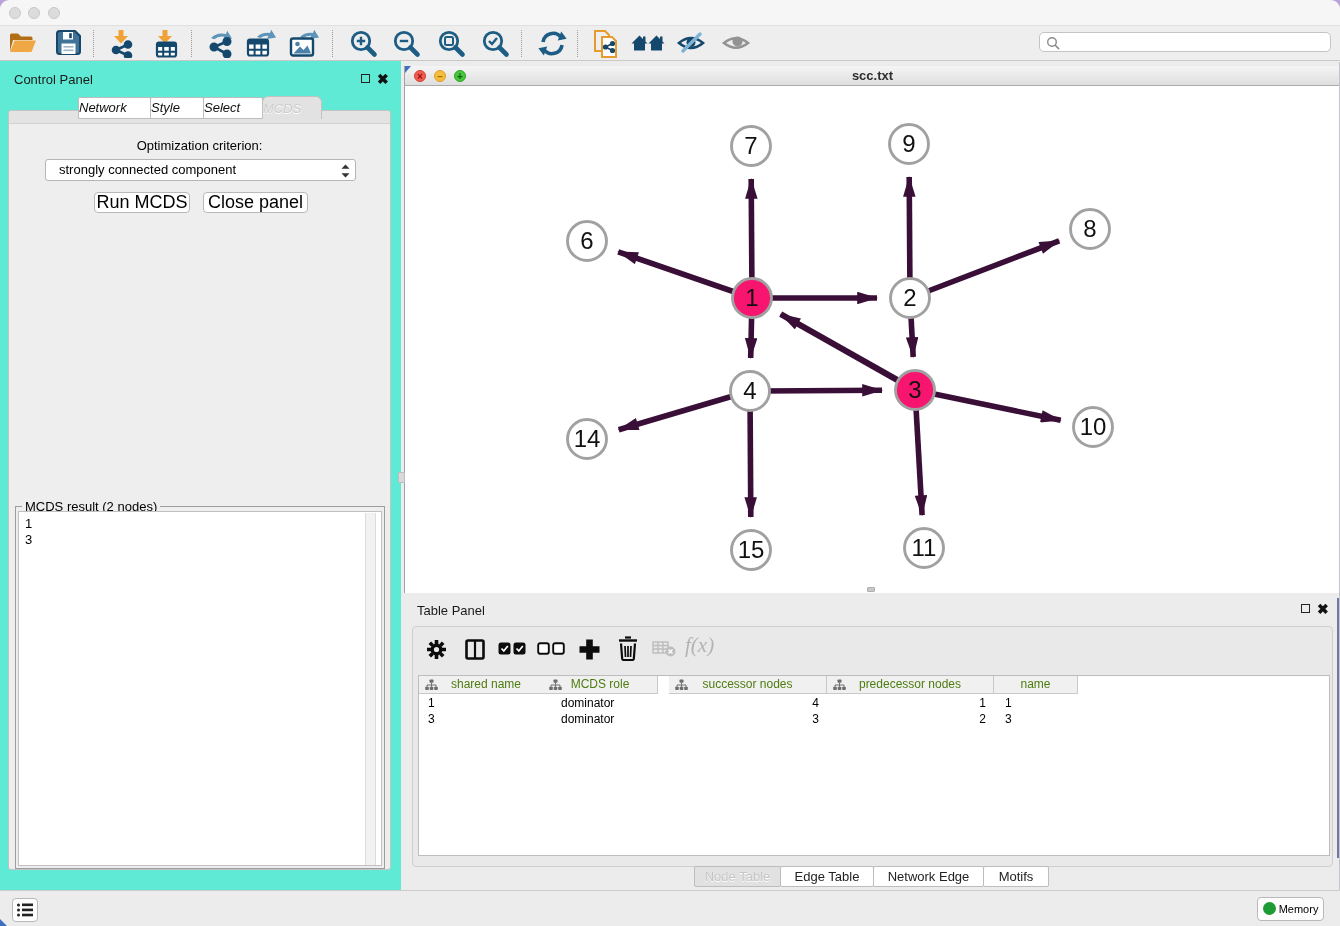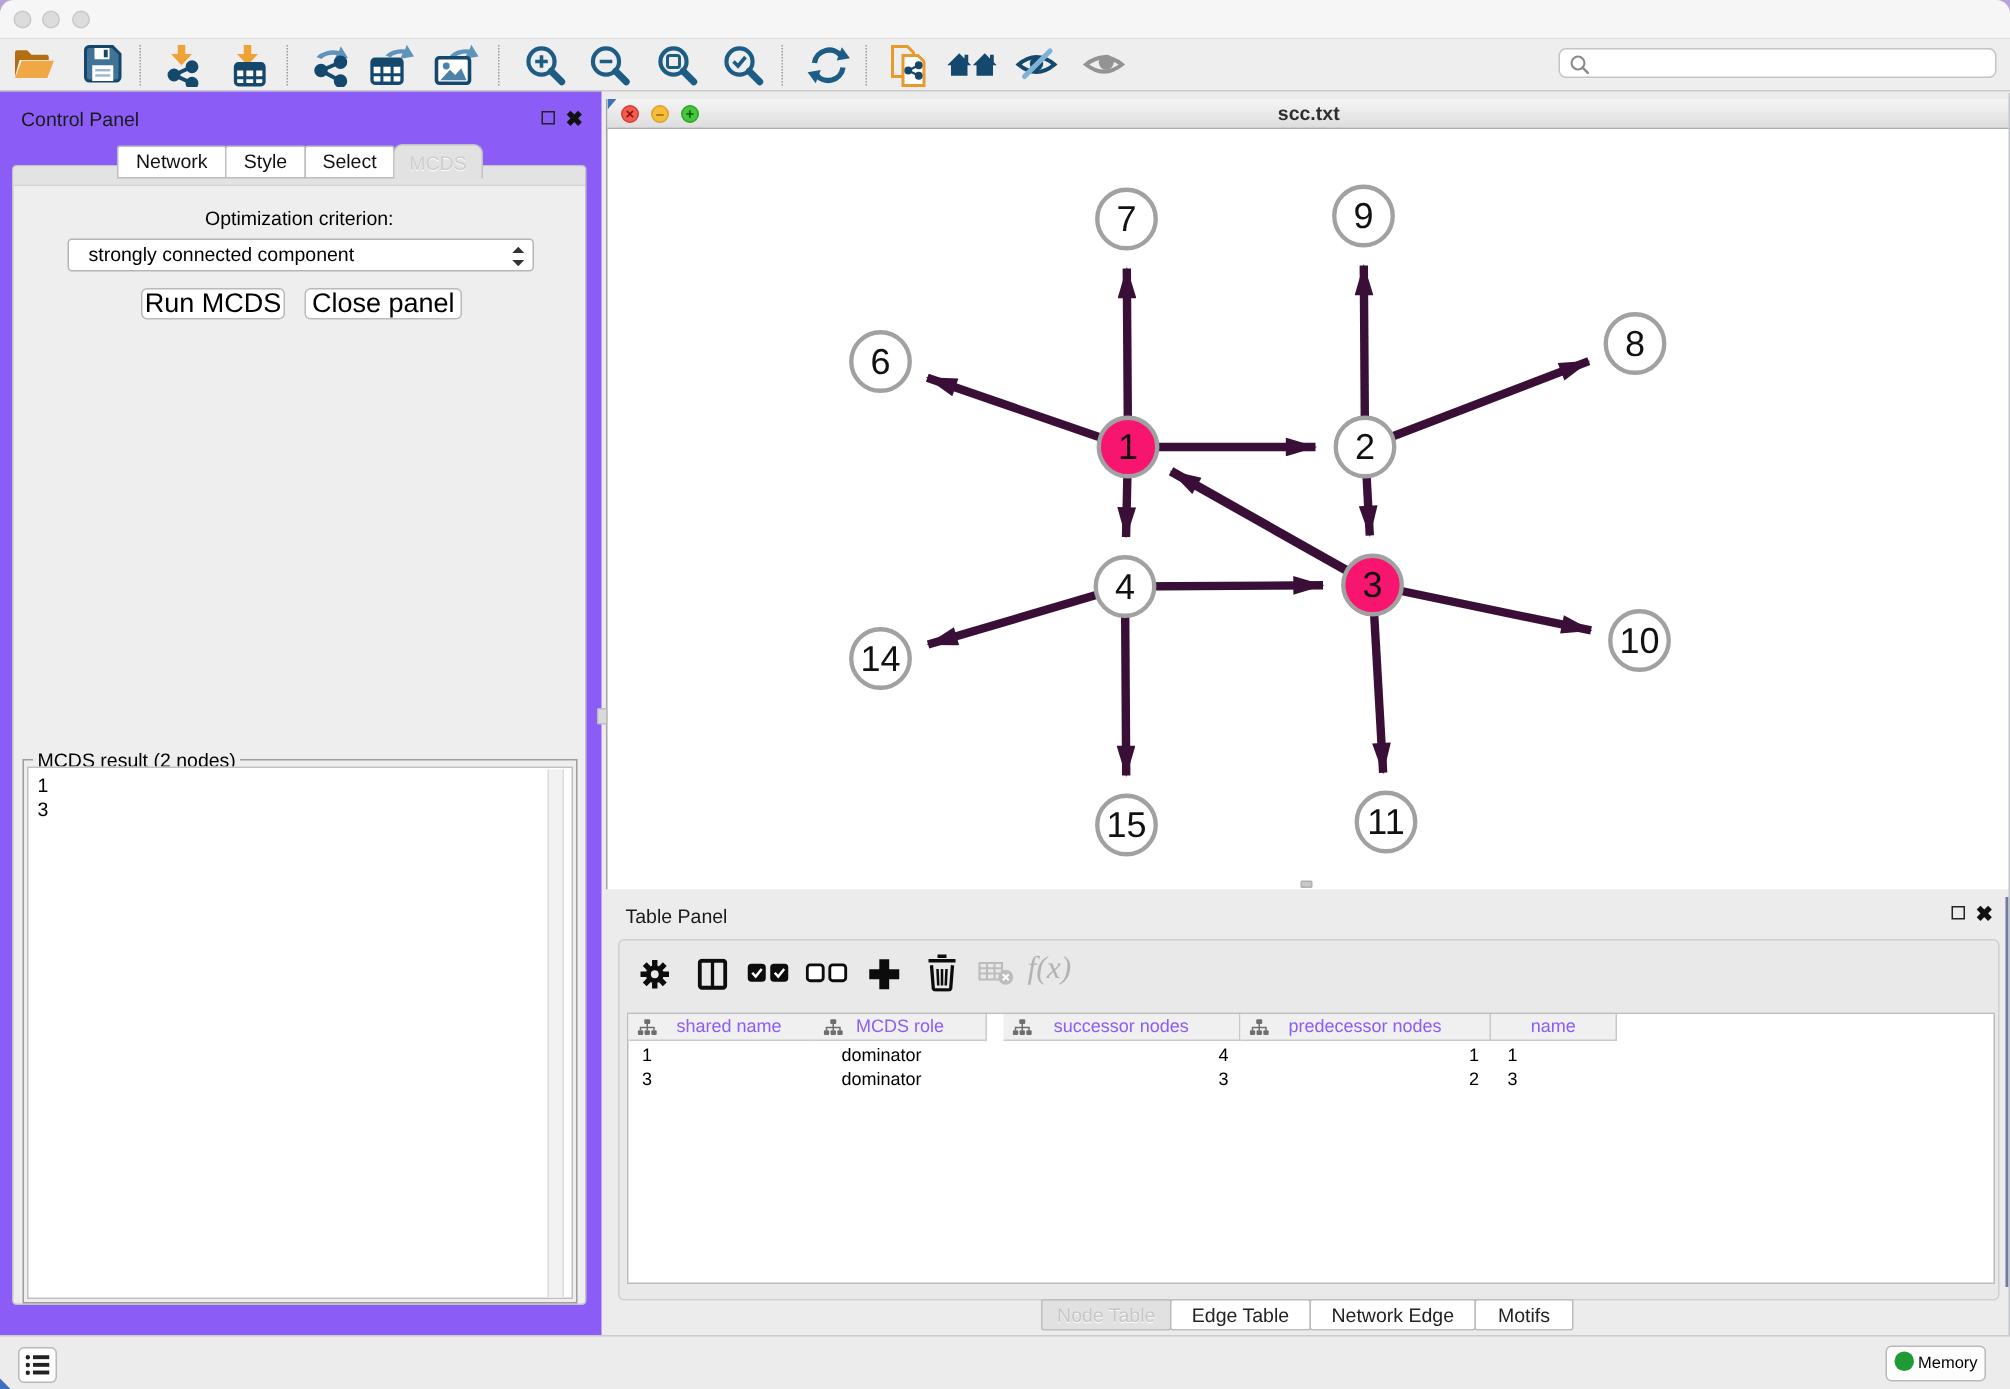--- a/index.html
+++ b/index.html
@@ -9,25 +9,25 @@
 
 #titlebar { position:absolute; left:0; top:0; width:1340px; height:26px; background:#f6f6f6; border-radius:9px 9px 0 0; border-bottom:1px solid #e0e0e0; }
 .tl-gray { position:absolute; top:7px; width:12px; height:12px; border-radius:50%; background:#dcdcdc; border:1px solid #c8c8c8; }
 #title-text { position:absolute; top:5px; width:100%; text-align:center; font-size:13px; color:#b2b2b2; }
 
 #toolbar { position:absolute; left:0; top:26px; width:1340px; height:35px; background:#eeeeee; border-bottom:1px solid #c9c9c9; }
 .sep { position:absolute; top:4px; height:27px; width:0; border-left:1px dotted #9a9a9a; }
 .ticon { position:absolute; top:3px; }
 #searchbox { position:absolute; left:1039px; top:6px; width:292px; height:20px; background:#fff; border:1px solid #c4c4c4; border-radius:5px; }
 
-#cpanel { position:absolute; left:0; top:61px; width:401px; height:829px; background:#8b5cf6;padding-left:20px; }
+#cpanel { position:absolute; left:0; top:61px; width:401px; height:829px; background:#5eead4;padding-left:20px; }
 #cp-title { position:absolute; left:14px; top:11px; font-size:13px; color:#1a1a1a; }
 .hdr-float { position:absolute; width:9px; height:9px; border:1.5px solid #222; }
 .hdr-x { position:absolute; font-size:14px; font-weight:bold; color:#111; }
-.tab { position:absolute; top:36px; height:22px; background:#fff; border:1px solid #bdbdbd; font-size:13px; color:#111; text-align:center; line-height:20px; border-radius:2px 2px 0 0; z-index:6; }
+.tab { position:absolute; top:36px; height:22px; background:#fff; border:1px solid #bdbdbd; font-size:13px; color:#111; line-height:20px; border-radius:2px 2px 0 0; z-index:6;font-style:italic; }
 .tabsel { background:#e2e2e2; color:#cdcdcd; text-shadow:0 1px 0 #ffffff; border-radius:6px 6px 0 0; border-color:#c2c2c2; border-bottom:none; }
 #cp-box { position:absolute; left:8px; top:49px; width:383px; height:760px; background:#eeeeee; border:1px solid #c3c3c3; border-radius:3px; }
 #cp-band { position:absolute; left:0px; top:0px; width:381px; height:13px; background:#e3e3e3; border-bottom:1px solid #d2d2d2; border-radius:3px 3px 0 0;}
 #opt-label { position:absolute; left:0; top:27px; width:100%; text-align:center; font-size:13px; color:#000; }
 #cp-select { position:absolute; left:36px; top:48px; width:311px; height:22px; background:#fff; border:1px solid #b5b5b5; border-radius:3px; font-size:13px; color:#000; line-height:20px; padding-left:13px; }
 .btn { position:absolute; top:81px; height:21px; background:#fff; border:1px solid #b9b9b9; border-radius:4px; font-size:18px; color:#000; text-align:center; line-height:19px; }
 
 #mcds-fs { position:absolute; left:6px; top:395px; width:370px; height:363px; border:1px solid #9d9d9d; }
 #mcds-legend { position:absolute; left:6px; top:-8px; background:#eeeeee; font-size:13px; padding:0 3px; color:#000; }
 #mcds-white { position:absolute; left:2px; top:4px; width:364px; height:355px; background:#fff; border:1px solid #c0c0c0; }
@@ -35,21 +35,21 @@
 
 #netwin { position:absolute; left:404px; top:66px; width:936px; height:527px; background:#fff; border-left:1px solid #a3a3a3; }
 #net-title { position:absolute; left:0; top:0; width:935px; height:20px; background:linear-gradient(#f5f5f5,#dedede); border-bottom:1px solid #ababab; }
 #net-title span { display:block; text-align:center; font-size:13px; font-weight:bold; color:#2e2e2e; line-height:20px; }
 .tlb { position:absolute; top:4px; width:12px; height:12px; border-radius:50%; font-size:10px; font-weight:bold; text-align:center; line-height:11px; }
 
 #tpanel { position:absolute; left:403px; top:593px; width:937px; height:297px; background:#ececec; }
 #tp-title { position:absolute; left:14px; top:10px; font-size:13px; color:#1a1a1a; }
 #tp-toolbar { position:absolute; left:9px; top:33px; width:921px; height:241px; background:#e9e9e9; border:1px solid #cfcfcf; border-radius:4px; }
 #tp-table { position:absolute; left:15px; top:82px; width:912px; height:181px; background:#fff; border:1px solid #bdbdbd; }
-.th { position:absolute; top:0; height:18px; background:#f0f0f0; border-right:1px solid #c9c9c9; border-bottom:1px solid #c9c9c9; font-size:12px; color:#8b5cf6; text-align:center; line-height:17px; }
+.th { position:absolute; top:0; height:18px; background:#f0f0f0; border-right:1px solid #c9c9c9; border-bottom:1px solid #c9c9c9; font-size:12px; color:#4d7c0f; text-align:center; line-height:17px; }
 .td { position:absolute; height:16px; font-size:12px; color:#000; line-height:16px; }
 .btab { position:absolute; top:273px; height:21px; background:#fff; border:1px solid #bdbdbd; font-size:13px; color:#222; text-align:center; line-height:19px; border-radius:2px; }
 .btabsel { background:#e1e1e1; color:#c6c6c6; text-shadow:0 1px 0 #fff; }
 
 #statusbar { position:absolute; left:0; top:890px; width:1340px; height:36px; background:#ececec; border-top:1px solid #cccccc; }
 #listbtn { position:absolute; left:12px; top:7px; width:26px; height:24px; background:#fdfdfd; border:1px solid #b9b9b9; border-radius:4px; }
 #membtn { position:absolute; right:16px; top:6px; width:67px; height:24px; background:#fdfdfd; border:1px solid #b9b9b9; border-radius:4px; font-size:11px; color:#000; text-align:center; line-height:22px; }
 </style>
 </head>
 <body>

